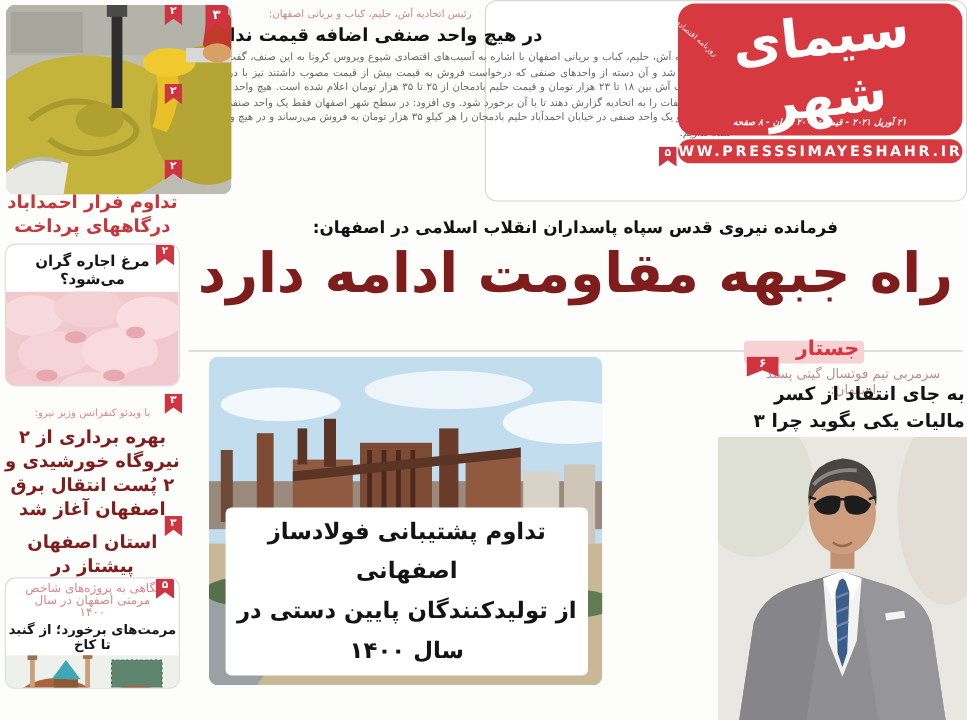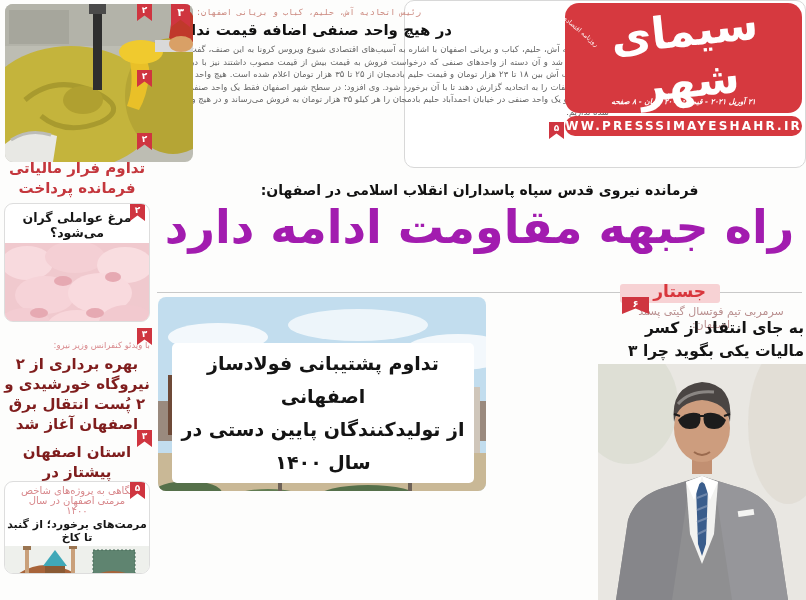--- a/index.html
+++ b/index.html
@@ -9,66 +9,66 @@
   #page { position:relative; width:806px; height:600px; background:#fdfdfc; }
 
   
   .badge { position:absolute; background:#cf3540; color:#fff; font-weight:bold;
     text-align:center; clip-path:polygon(0 0,100% 0,100% 100%,50% 68%,0 100%); z-index:5; }
   .badge.sm { width:15px; height:17px; font-size:9px; line-height:13px; }
   .badge.md { width:19px; height:23px; font-size:11px; line-height:17px; }
   .badge.wd { width:27px; height:17px; font-size:10px; line-height:13px; }
 
   
-  .kicker { color:#d98a8e; font-size:8.5px; text-align:right; }
+  .kicker { color:#d98a8e; font-size:8.5px; text-align:center; }
   .sb-head { font-weight:bold; color:#7f1d1d; font-size:15px; line-height:20px; text-align:center; }
   .sb-head.red { color:#c4373d; }
   .card { position:absolute; border:1px solid #ddd; border-radius:9px; overflow:hidden; background:#fff; }
 
   
   #top-article { left:157px; top:3px; width:402px; height:168px; border:1px solid #d8d8d8;
     border-radius:10px; background:#fff; }
   #top-article .txt { position:absolute; top:7px; right:197px; left:8px; }
-  #ta-kicker { color:#c98; font-size:8.5px; text-align:center; color:#cc8a80;font-family:Liberation Mono, monospace; }
+  #ta-kicker { color:#c98; font-size:8.5px; text-align:center; color:#cc8a80; }
   #ta-head { font-size:15px; font-weight:bold; color:#111; text-align:center; margin:3px 0 4px; }
   #ta-body { font-size:8.5px; color:#666; text-align:justify; line-height:12.5px;
     height:112px; overflow:hidden; }
   #ta-photo { position:absolute; top:4px; left:auto; right:auto; left:5px; width:188px; height:158px;
     border-radius:8px; overflow:hidden; }
 
   
   #lead-kicker { left:157px; top:182px; width:645px; text-align:center; font-weight:bold;
     font-size:14px; color:#121212; }
   #lead-head { left:157px; top:200px; width:645px; text-align:center; font-weight:900;
-    font-size:46px; color:#a21caf; letter-spacing:-1px; }
+    font-size:46px; color:#7f1d1d; letter-spacing:-1px; }
   #rule { left:157px; top:292px; width:645px; height:1px; background:#c9c9c9; }
 
   
-  #steel { left:158px; top:297px; width:328px; height:194px; border-radius:8px; overflow:hidden; }
+  #steel { left:174px; top:297px; width:328px; height:274px; border-radius:8px; overflow:hidden; }
   #steel-cap { position:absolute; left:14px; right:12px; bottom:8px; background:#fff;
     border-radius:5px; padding:4px 6px; text-align:center; font-weight:800; font-size:19px;
     line-height:33px; color:#141414; }
 
   
   #masthead { left:565px; top:3px; width:237px; height:110px; background:#d6393f;
     border-radius:14px; overflow:hidden; color:#fff; }
   #logo { position:absolute; top:2px; left:12px; width:220px; font-size:44px; font-weight:900;
     text-align:center; transform:rotate(-6deg); letter-spacing:-2px; }
   #tagline { position:absolute; top:16px; right:196px; font-size:6.5px; white-space:nowrap;
     transform:rotate(40deg); opacity:.9; }
   .dateline { position:absolute; left:0; width:100%; text-align:center; font-size:7.3px; font-weight:bold; }
   #date1 { bottom:18px; } #date2 { bottom:7px;font-style:italic; }
   #webbar { left:565px; top:116px; width:237px; height:20px; background:#d6393f; border-radius:10px;
     color:#fff; font-weight:bold; font-size:12px; letter-spacing:2.2px; text-align:center;
     line-height:20px; font-family:"DejaVu Sans", sans-serif; }
 
   
   #section-strip { left:620px; top:284px; width:100px; height:19px; background:#f7d2d4;
     border-radius:3px; z-index:1; }
-  #section-label { position:absolute; right:14px; top:-3px; color:#d8363c; font-size:17px;
+  #section-label { position:absolute; right:4px; top:-3px; color:#d8363c; font-size:17px;
     font-weight:900; letter-spacing:1px; }
   #fut-kicker { left:620px; top:305px; width:182px; text-align:center; font-size:11px; color:#b98f8f; }
   #fut-head { left:608px; top:317px; width:196px; text-align:right; font-weight:800;
     font-size:15.5px; line-height:23px; color:#141414; }
   #man { left:598px; top:364px; width:208px; height:236px; overflow:hidden; }
 
   svg { display:block; }
 </style>
 </head>
 <body>
@@ -82,26 +82,26 @@
   </div>
 
   <span class="badge sm" style="left:137px; top:70px;">۲</span>
   <div class="abs" style="left:4px; top:86px; width:146px;">
     <div class="sb-head">چه عواملی صادرات مبلمان را کم‌تر از نصف کرد؟</div>
   </div>
 
   <span class="badge sm" style="left:137px; top:133px;">۲</span>
   <div class="abs" style="left:4px; top:145px; width:146px;">
     <div class="kicker">بازار اجاره داغ شد:</div>
-    <div class="sb-head red" style="margin-top:3px;">تداوم فرار مالیاتی فرمانده پرداخت</div>
+    <div class="sb-head red" style="margin-top:3px;">تداوم فرار احمدآباد درگاههای پرداخت</div>
   </div>
 
   <div class="card" style="left:4px; top:203px; width:146px; height:119px;">
     <span class="badge sm" style="right:4px; top:0;">۲</span>
-    <div style="font-size:12.5px; font-weight:bold; text-align:center; padding-top:6px; color:#161616;">مرغ عواملی گران می‌شود؟</div>
+    <div style="font-size:12.5px; font-weight:bold; text-align:center; padding-top:6px; color:#161616;">مرغ اجاره گران می‌شود؟</div>
     <svg width="144" height="93" viewBox="0 0 144 93" style="margin-top:3px;">
       <rect width="144" height="93" fill="#f0c9ce"></rect>
       <ellipse cx="22" cy="20" rx="26" ry="17" fill="#f8dade"></ellipse>
         <ellipse cx="70" cy="14" rx="30" ry="16" fill="#f4cfd4"></ellipse>
       <ellipse cx="120" cy="22" rx="28" ry="18" fill="#f9dde0"></ellipse>
         <ellipse cx="40" cy="52" rx="30" ry="19" fill="#f6d3d8"></ellipse>
       <ellipse cx="95" cy="50" rx="32" ry="20" fill="#f9dade"></ellipse>
         <ellipse cx="20" cy="82" rx="26" ry="17" fill="#f3ccd2"></ellipse>
       <ellipse cx="72" cy="84" rx="30" ry="17" fill="#f8d7db"></ellipse>
         <ellipse cx="122" cy="80" rx="28" ry="18" fill="#f2c9cf"></ellipse>

